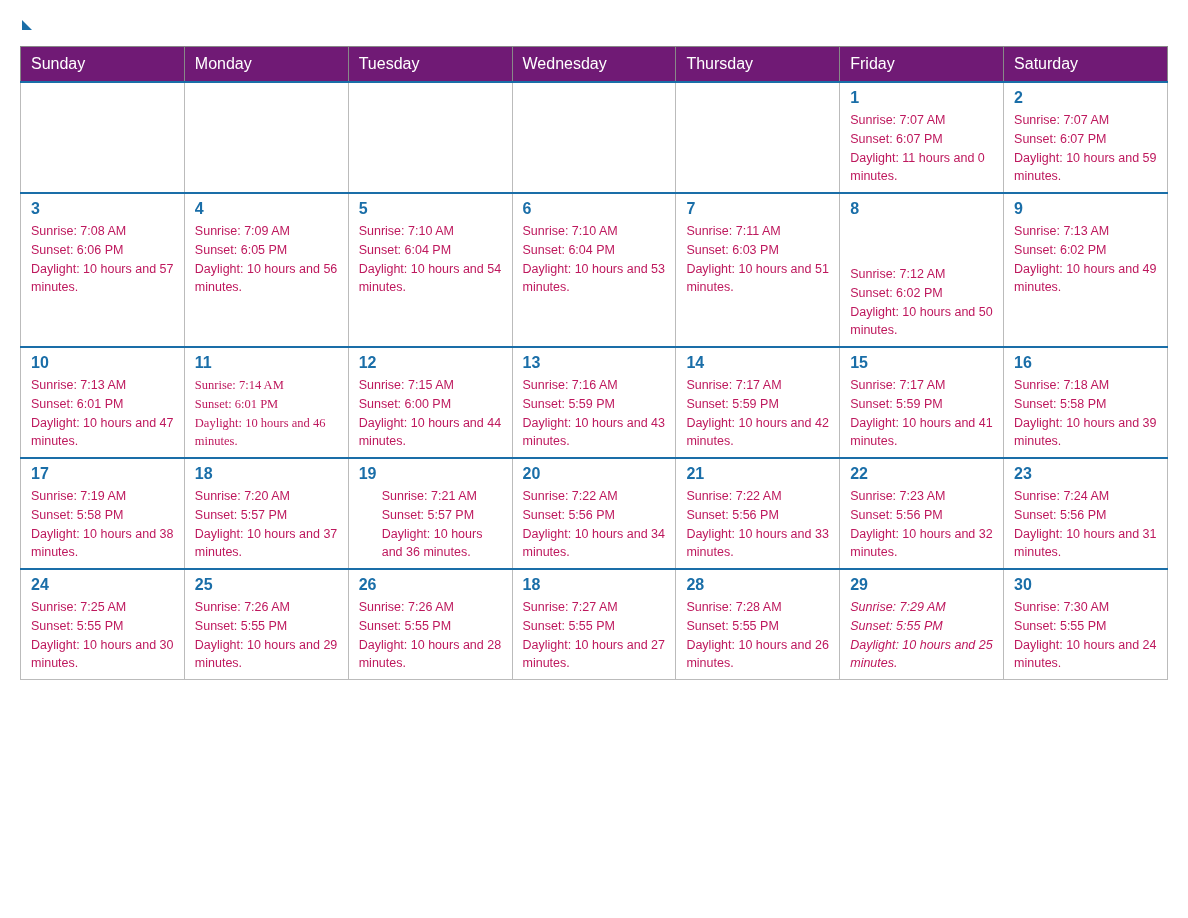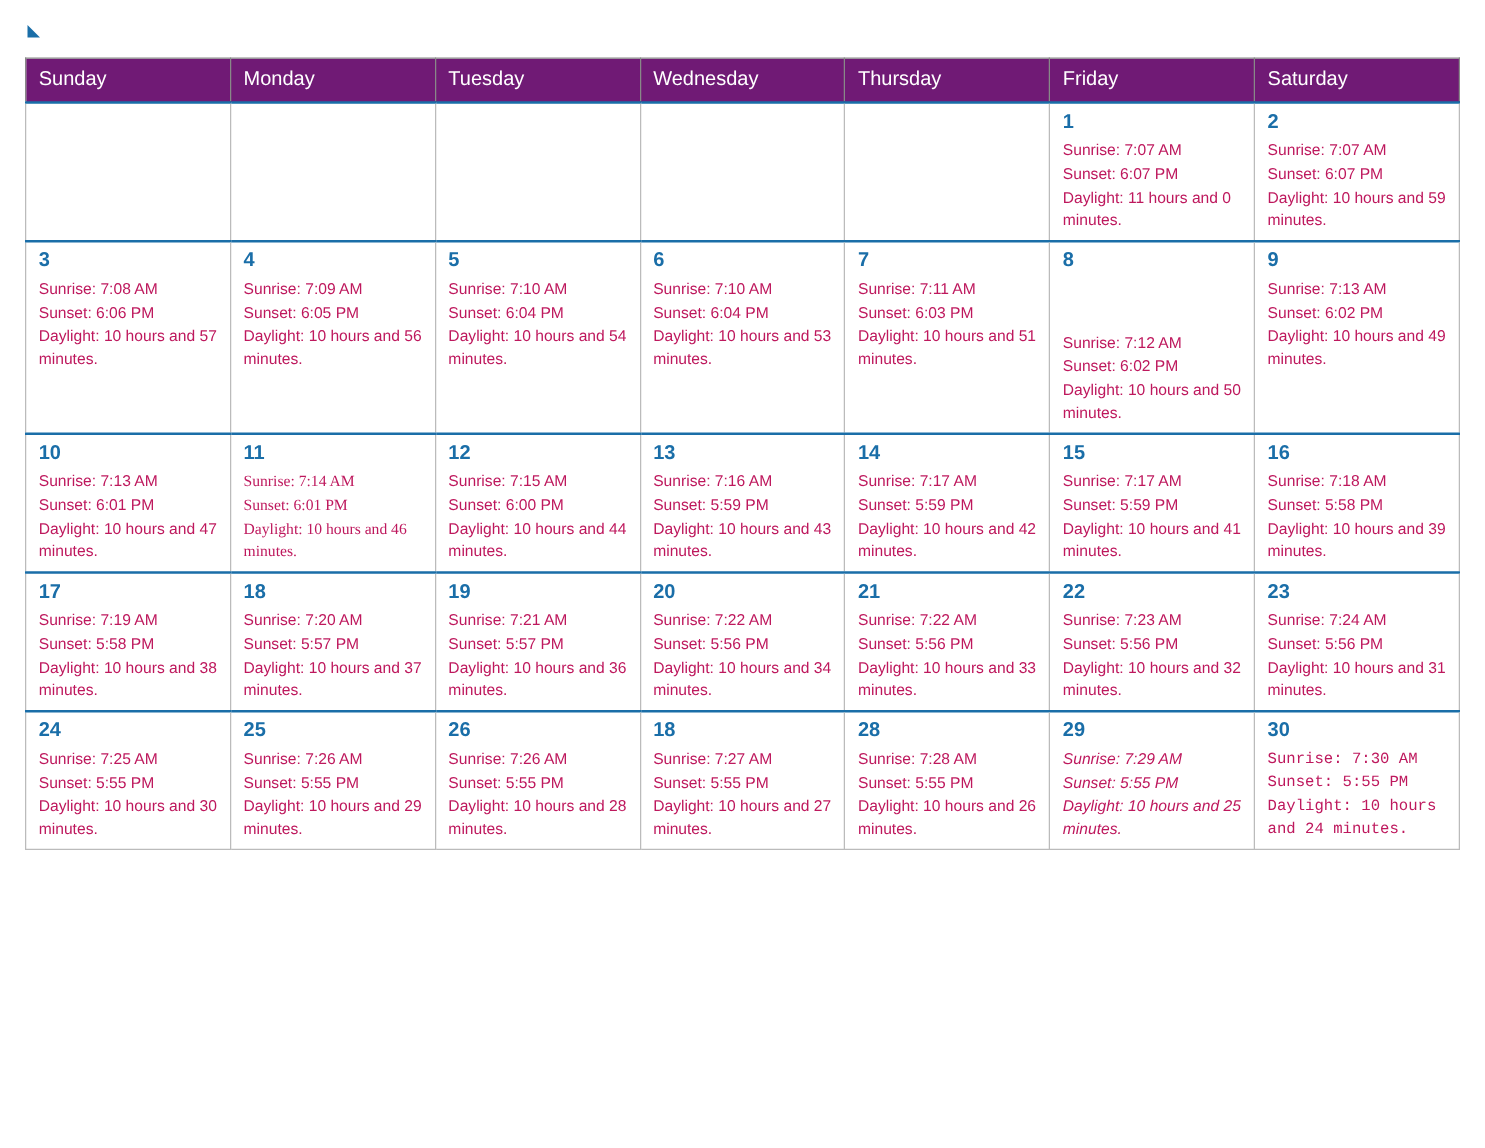--- a/index.html
+++ b/index.html
@@ -241,21 +241,21 @@
 Daylight: 10 hours and 38 minutes.</div>
         </td>
         <td>
           <span class="day-number">18</span>
           <div class="day-info" style="white-space: pre-line;">Sunrise: 7:20 AM
 Sunset: 5:57 PM
 Daylight: 10 hours and 37 minutes.</div>
         </td>
         <td>
           <span class="day-number">19</span>
-          <div class="day-info" style="white-space: pre-line;">Sunrise: 7:21 AM
+          <div class="day-info" style="white-space: pre-line; margin-left: 23px;">Sunrise: 7:21 AM
 Sunset: 5:57 PM
 Daylight: 10 hours and 36 minutes.</div>
         </td>
         <td>
           <span class="day-number">20</span>
           <div class="day-info" style="white-space: pre-line;">Sunrise: 7:22 AM
 Sunset: 5:56 PM
 Daylight: 10 hours and 34 minutes.</div>
         </td>
         <td>
@@ -309,19 +309,19 @@
 Daylight: 10 hours and 26 minutes.</div>
         </td>
         <td>
           <span class="day-number">29</span>
           <div class="day-info" style="white-space: pre-line; font-style: italic;">Sunrise: 7:29 AM
 Sunset: 5:55 PM
 Daylight: 10 hours and 25 minutes.</div>
         </td>
         <td>
           <span class="day-number">30</span>
-          <div class="day-info" style="white-space: pre-line; font-family: Liberation Mono, monospace;">Sunrise: 7:30 AM
+          <div class="day-info" style="white-space: pre-line;">Sunrise: 7:30 AM
 Sunset: 5:55 PM
 Daylight: 10 hours and 24 minutes.</div>
         </td>
       </tr>
     </tbody>
 </table>
 
 </body></html>

